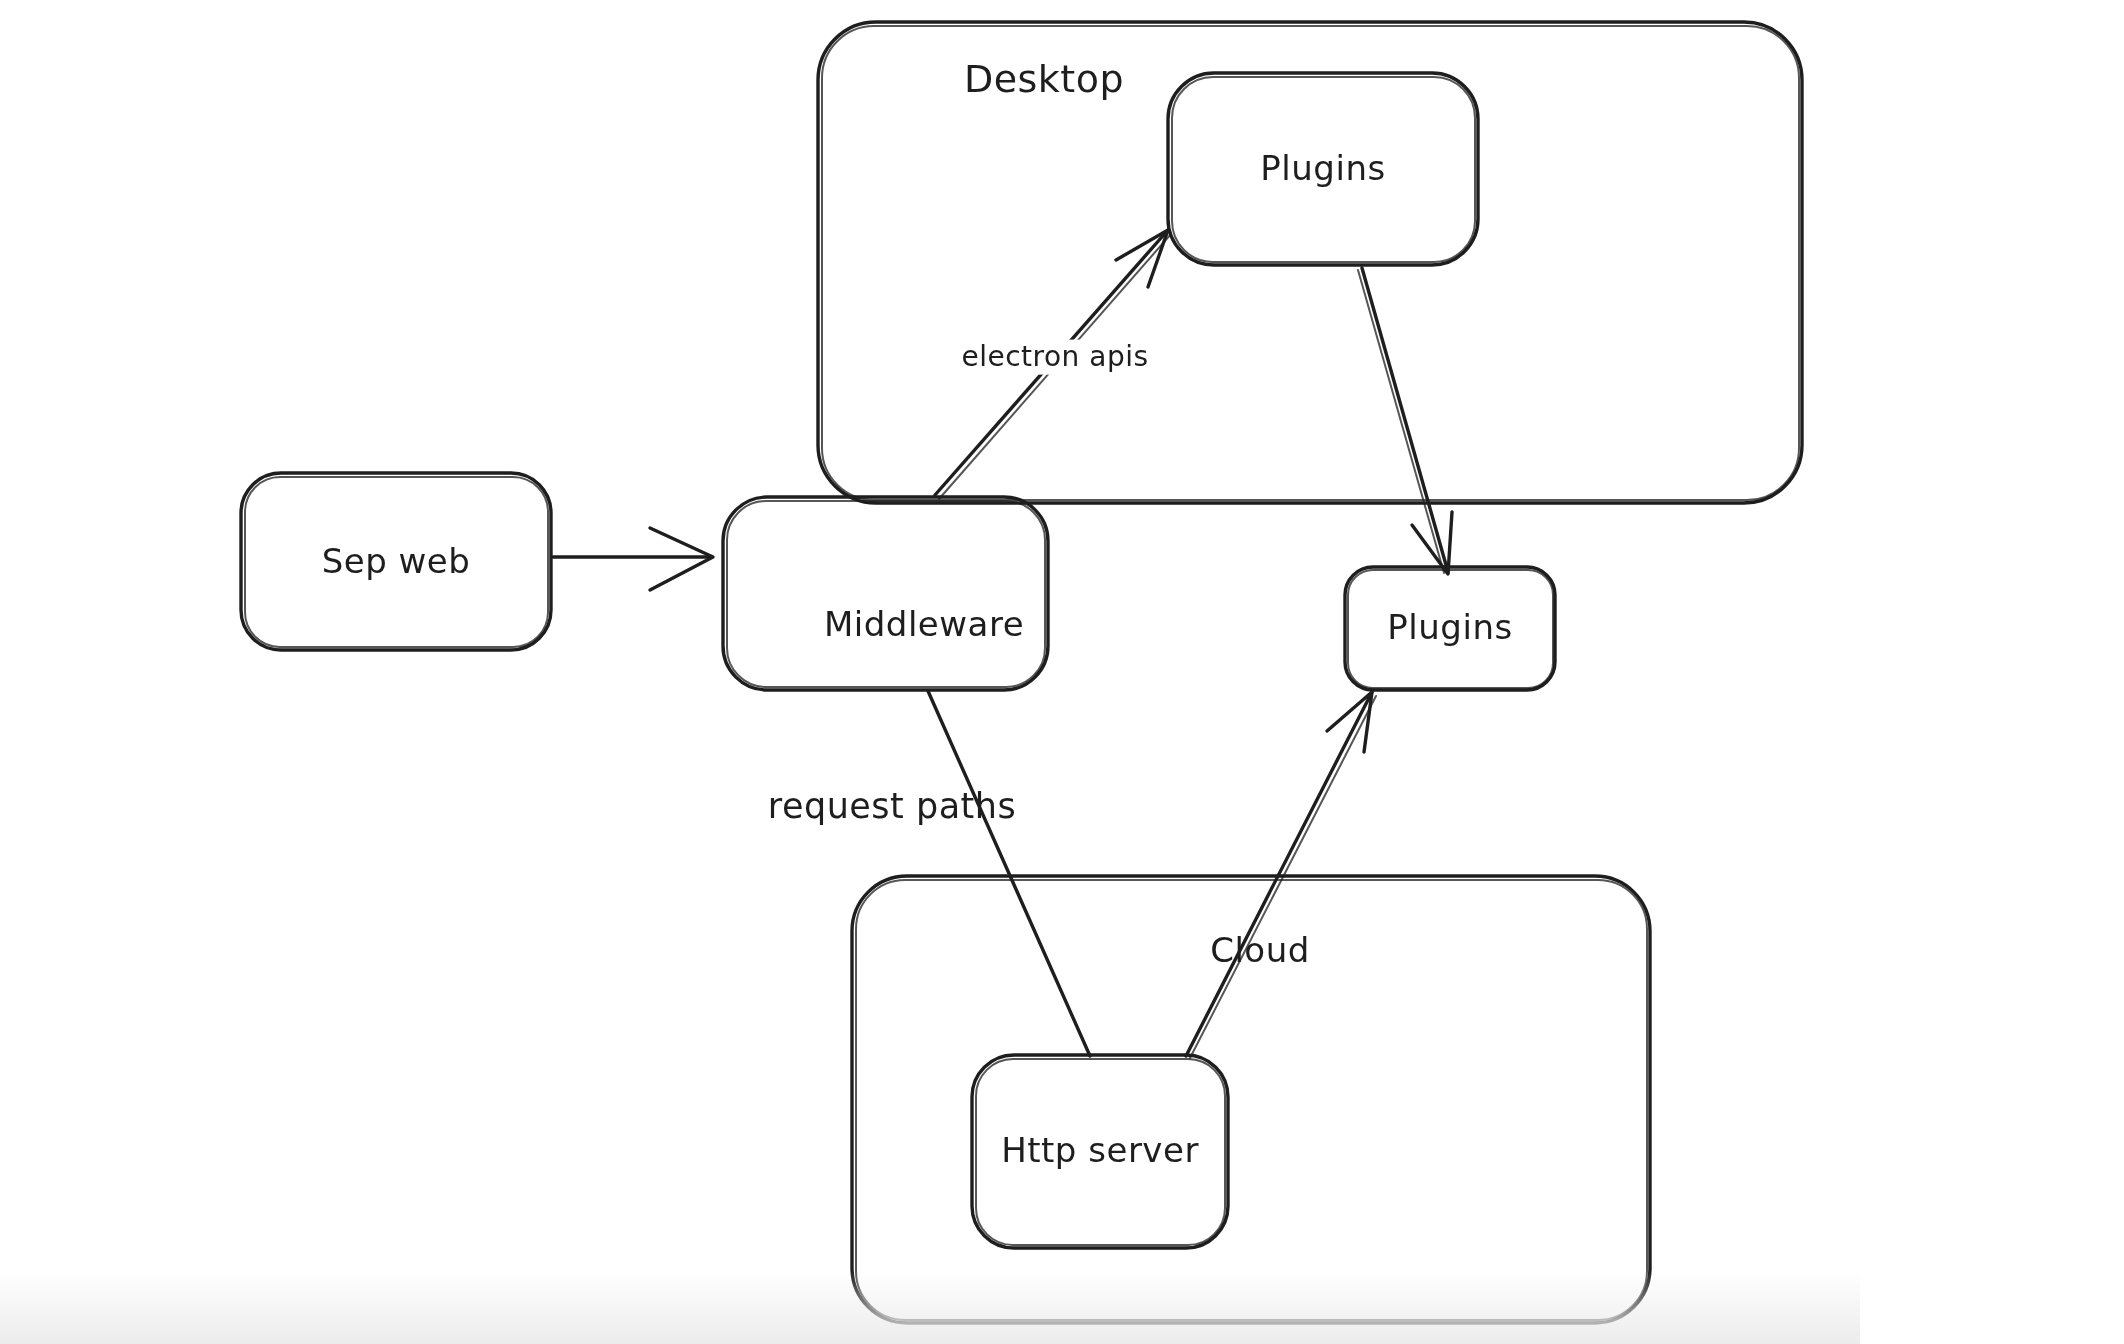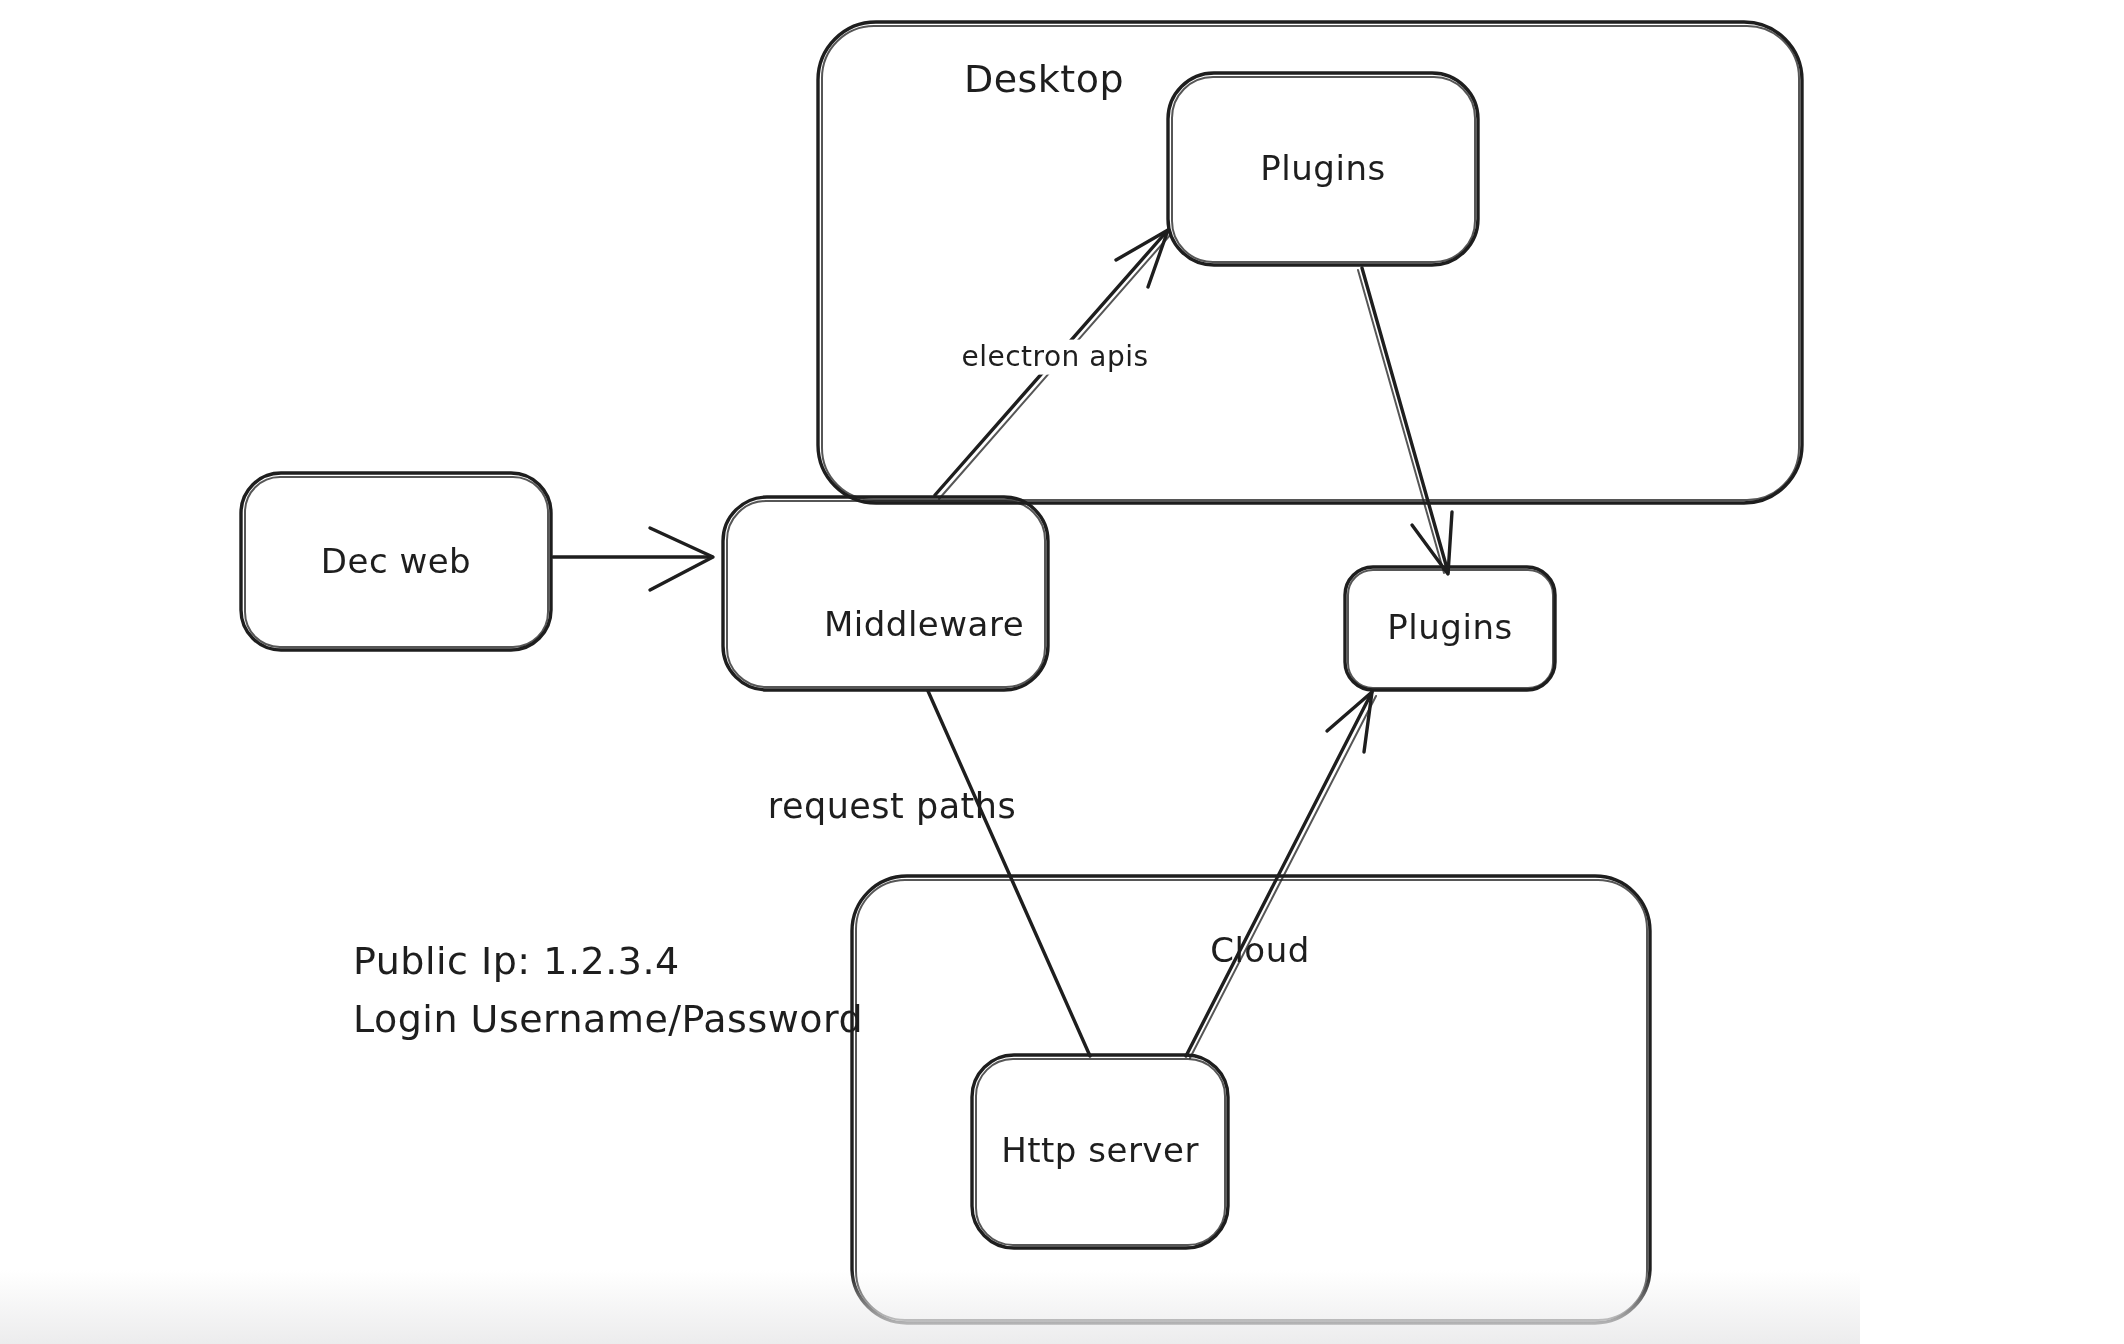--- a/index.html
+++ b/index.html
@@ -106,28 +106,24 @@
     <g>
       <line class="sketch" x1="1186" y1="1056" x2="1372" y2="692"></line>
       <line class="sketch2" x1="1190" y1="1058" x2="1376" y2="696"></line>
       <path class="sketch" d="M 1327 731 L 1372 692 L 1364 752"></path>
     </g>
   </svg>
 
   <div class="lbl container-lbl" style="left:1044px;top:80px;">Desktop</div>
   <div class="lbl container-lbl" style="left:1260px;top:951px;font-size:34px;">Cloud</div>
 
-  <div class="lbl node-lbl" style="left:396px;top:562px;">Dec web</div>
+  <div class="lbl node-lbl" style="left:396px;top:562px;">Sep web</div>
   <div class="lbl node-lbl" style="left:924px;top:593px;margin-top:32px;">Middleware</div>
   <div class="lbl node-lbl" style="left:1323px;top:169px;">Plugins</div>
   <div class="lbl node-lbl" style="left:1450px;top:628px;">Plugins</div>
   <div class="lbl node-lbl" style="left:1100px;top:1151px;">Http server</div>
 
   <div class="lbl edge-lbl masked" style="left:1055px;top:357px;">electron apis</div>
   <div class="lbl edge-lbl" style="left:892px;top:806px;font-size:35px;">request paths</div>
 
-  <div class="note">
-    <div>Public Ip: 1.2.3.4</div>
-    <div>Login Username/Password</div>
-  </div>
 
   <div class="bottom-fade"></div>
 </div>
 
 </body></html>

